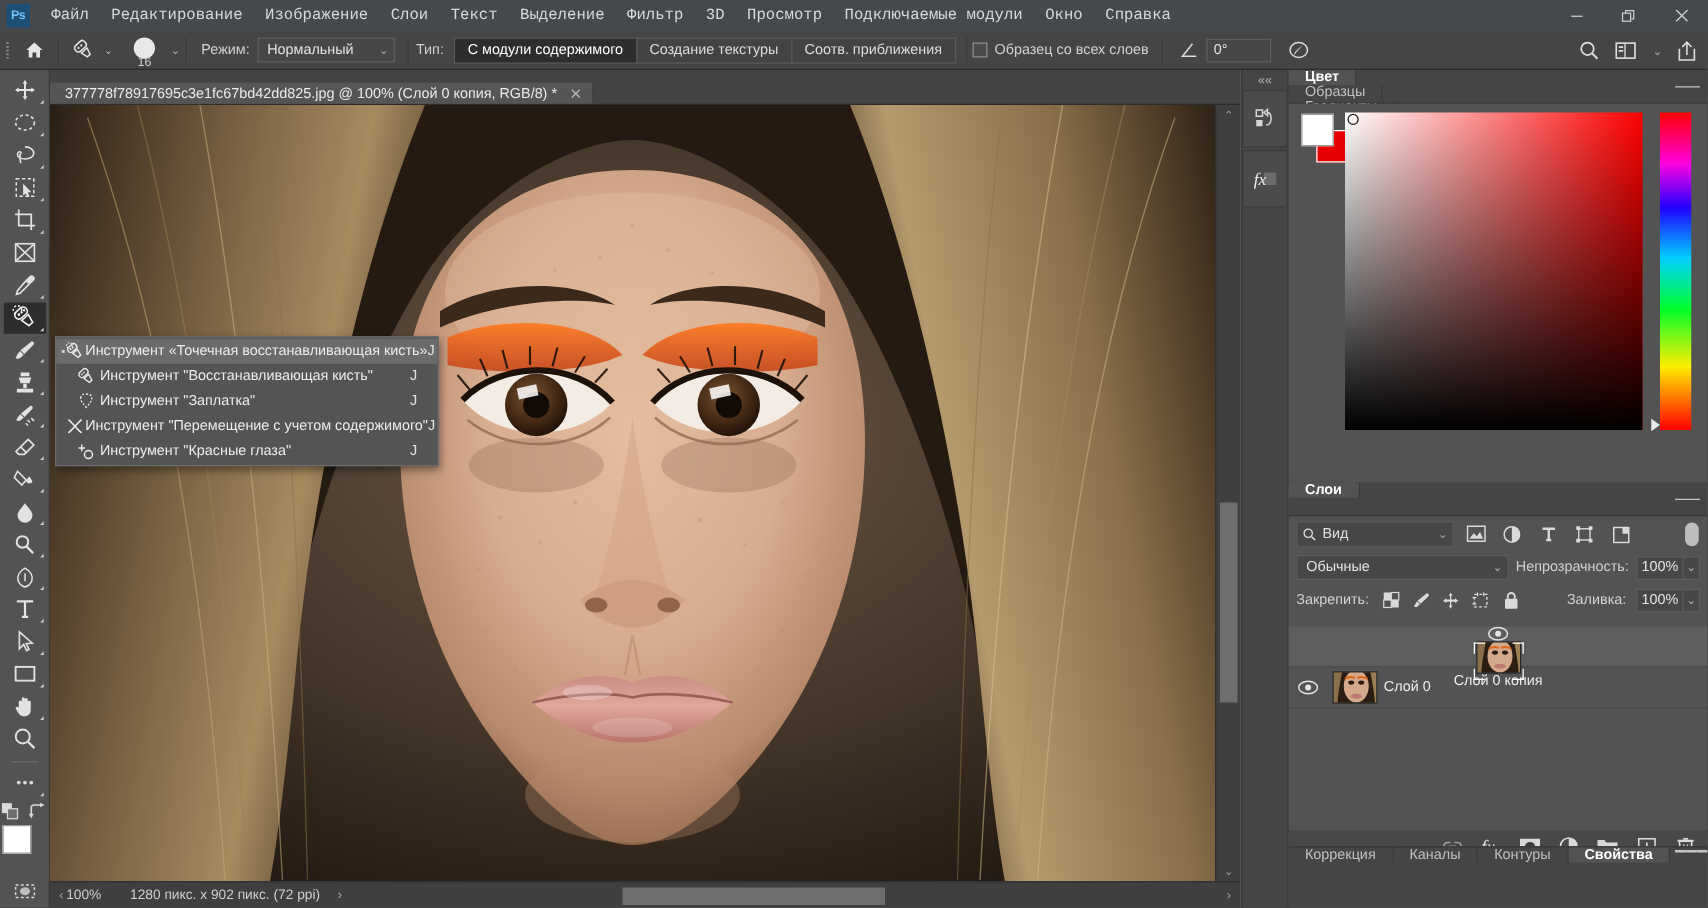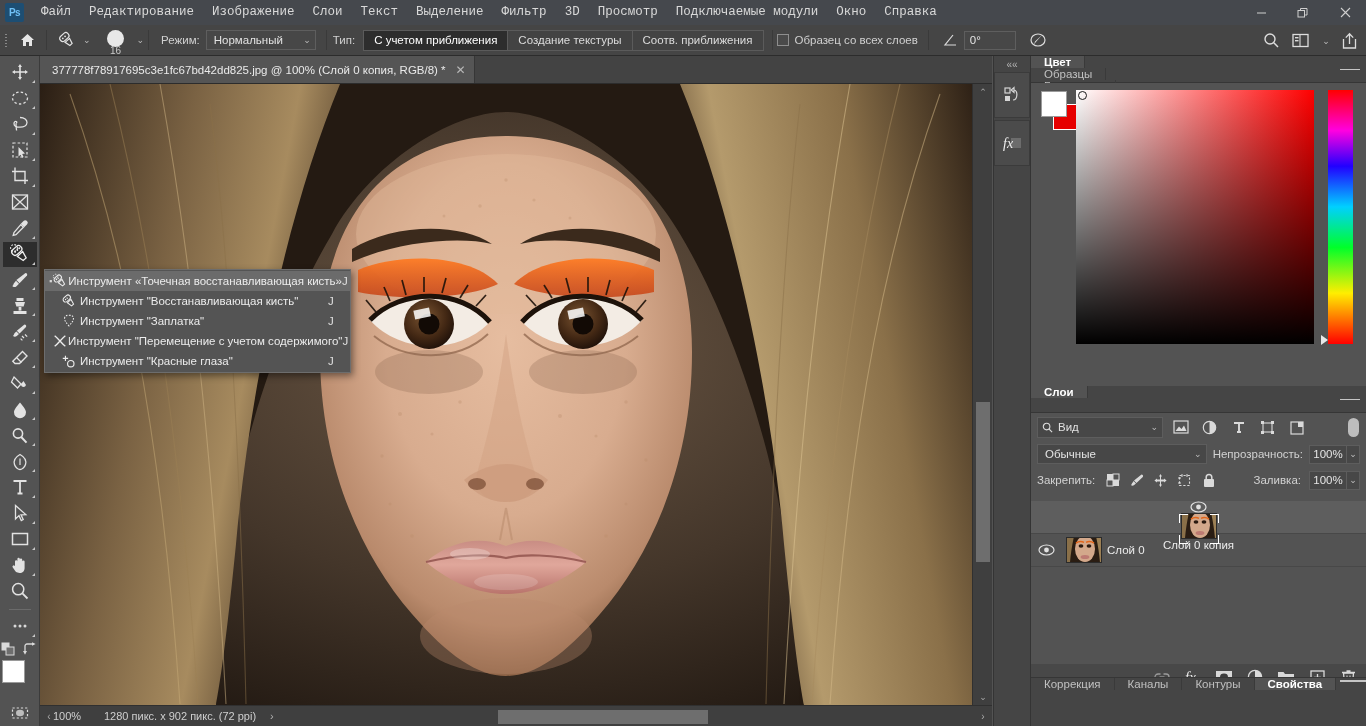--- a/index.html
+++ b/index.html
@@ -112,21 +112,21 @@
     background: #e60000; border: 1px solid #ffffff; z-index: -1;
   }
   .sw-row { display: flex; align-items: center; justify-content: center; gap: 7px; width: 38px; margin-top: 2px; }
 
   
   .doc-tabbar {
     position: absolute; left: 40px; top: 56px; width: 952px; height: 28px;
     background: #434343; border-bottom: 1px solid #2c2c2c; display: flex; align-items: flex-end;
   }
   .doc-tab {
-    height: 27px; background: #555555; display: flex; align-items: center;
+    height: 17px; background: #555555; display: flex; align-items: center;
     padding: 0 8px 0 12px; font-size: 11.5px; color: #eaeaea; white-space: nowrap;
     border-right: 1px solid #363636;
   }
   .doc-tab .tabclose { margin-left: 10px; color: #b9b9b9; font-size: 12px; }
   .collapse-arrows {
     position: absolute; left: 1010px; top: 58px; font-size: 11px; color: #b4b4b4;
   }
 
   .canvas-wrap {
     position: absolute; left: 40px; top: 84px; width: 952px; height: 621px;
@@ -369,21 +369,21 @@
     <span class="caret">⌄</span>
     <div class="opt-sep"></div>
     <div class="opt-label">Режим:</div>
     <div class="opt-select" style="width:108px">
       <span>Нормальный</span>
       <span class="caret">⌄</span>
     </div>
     <div class="opt-sep" style="margin-left:10px"></div>
     <div class="opt-label" style="margin-left:2px">Тип:</div>
     <div class="seg-group">
-      <div class="seg-btn active">С учетом приближения</div>
+      <div class="seg-btn active">С модули содержимого</div>
       <div class="seg-btn">Создание текстуры</div>
       <div class="seg-btn">Соотв. приближения</div>
     </div>
     <div class="opt-sep" style="margin-left:8px"></div>
     <div class="chk-row">
       <div class="chk-box"></div>
       <span class="opt-label" style="margin:0">Образец со всех слоев</span>
     </div>
     <div class="opt-sep" style="margin-left:10px"></div>
     <div class="angle-wrap">

